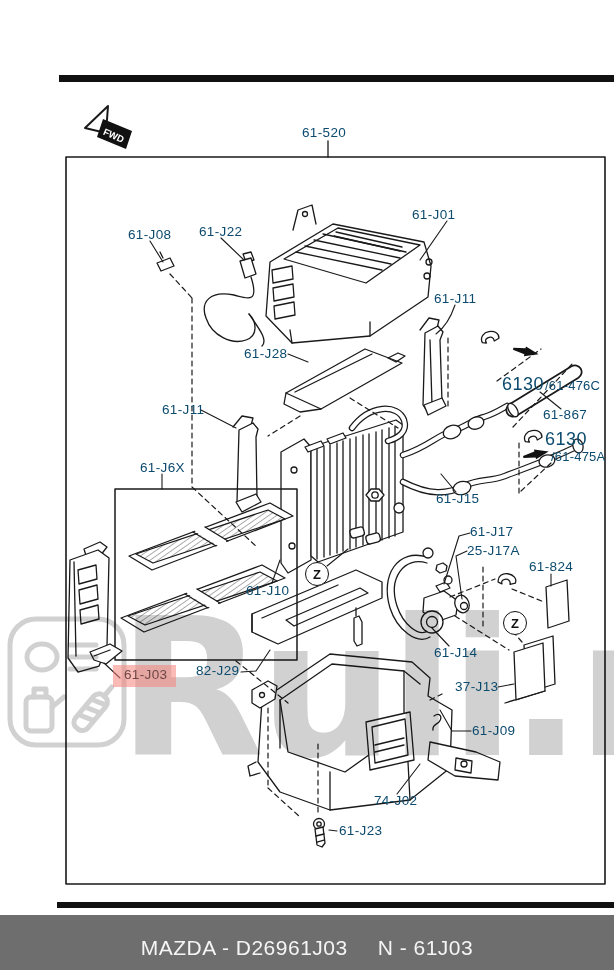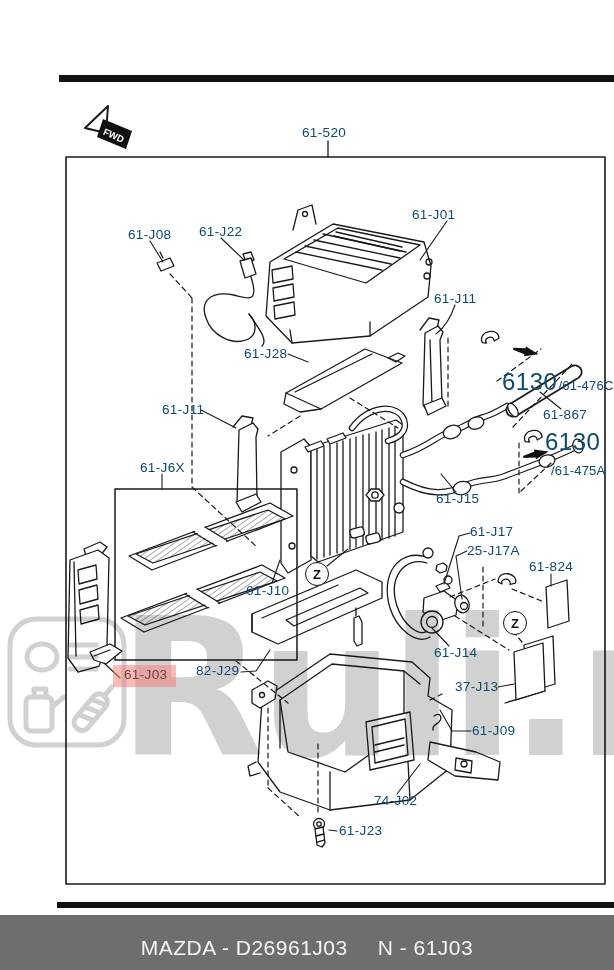--- a/index.html
+++ b/index.html
@@ -14,25 +14,25 @@
              mix-blend-mode:multiply;opacity:.85;pointer-events:none;overflow:hidden;}
   .wm-text{position:absolute;left:118px;top:12px;font-size:190px;line-height:190px;
            font-weight:bold;color:#c9c9c9;letter-spacing:-5px;white-space:nowrap;
            font-family:"DejaVu Sans",sans-serif;}
   .wm-badge{position:absolute;left:6px;top:32px;}
   
   .labels{position:absolute;inset:0;z-index:3;}
   .plabel{position:absolute;font-size:13.5px;letter-spacing:.35px;color:#0c4a6e;
           white-space:nowrap;line-height:1.1;}
   .plabel.hl{background:rgba(246,129,122,.55);color:#6d4747;padding:3px 9px 4px 11px;}
-  .big6130{font-size:24px;letter-spacing:.5px;}
+  .big6130{font-size:18px;letter-spacing:.5px;}
   .small-suffix{font-size:13px;letter-spacing:.2px;margin-top:48px;}
   .combo{display:flex;align-items:baseline;gap:1px;}
   .combo-col{display:flex;flex-direction:column;align-items:flex-start;line-height:1;}
-  .combo-col .small-suffix{margin-left:6px;margin-top:10px;}
+  .combo-col .small-suffix{margin-left:6px;margin-top:2px;}
   .zmark{position:absolute;width:22px;height:22px;border:1.6px solid #111;border-radius:50%;
          display:flex;align-items:center;justify-content:center;font-size:13px;font-weight:bold;
          color:#111;background:#fff;}
   
   .footer{position:absolute;left:0;top:915px;width:614px;height:66px;z-index:4;
           display:flex;align-items:center;justify-content:center;gap:30px;
           font-size:21px;letter-spacing:.5px;transform:none;}
 </style>
 </head>
 <body>

